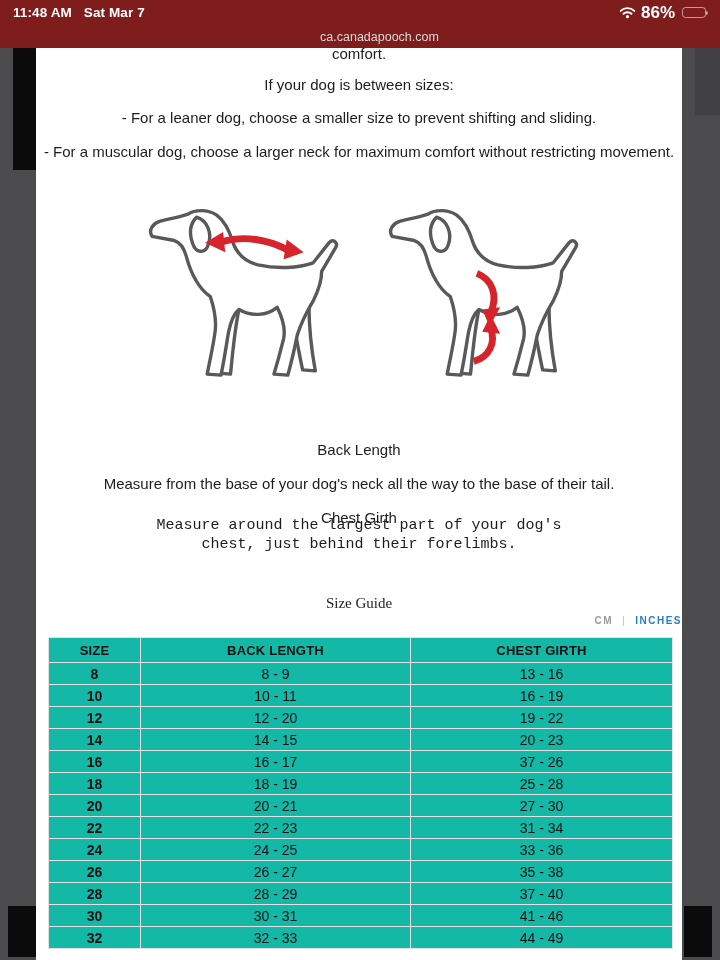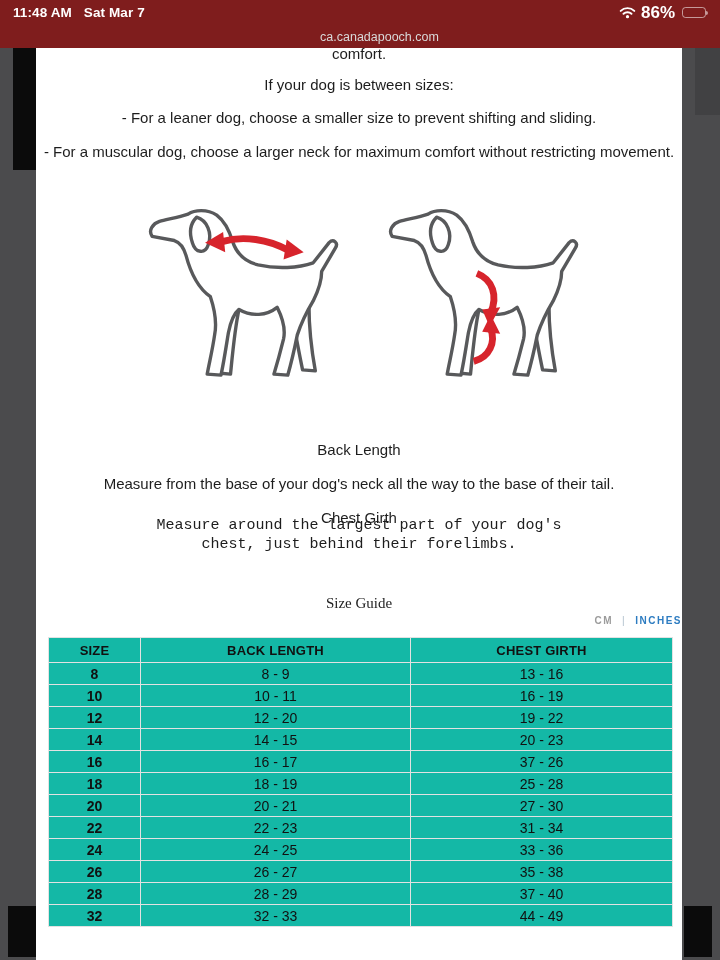--- a/index.html
+++ b/index.html
@@ -217,20 +217,25 @@
           <td class="size-col">26</td>
           <td>26 - 27</td>
           <td>35 - 38</td>
         </tr>
         <tr>
           <td class="size-col">28</td>
           <td>28 - 29</td>
           <td>37 - 40</td>
         </tr>
         <tr>
+          <td class="size-col">30</td>
+          <td>30 - 31</td>
+          <td>41 - 46</td>
+        </tr>
+        <tr>
           <td class="size-col">32</td>
           <td>32 - 33</td>
           <td>44 - 49</td>
         </tr>
       </tbody>
   </table>
 
 </div>
 
 </body></html>

